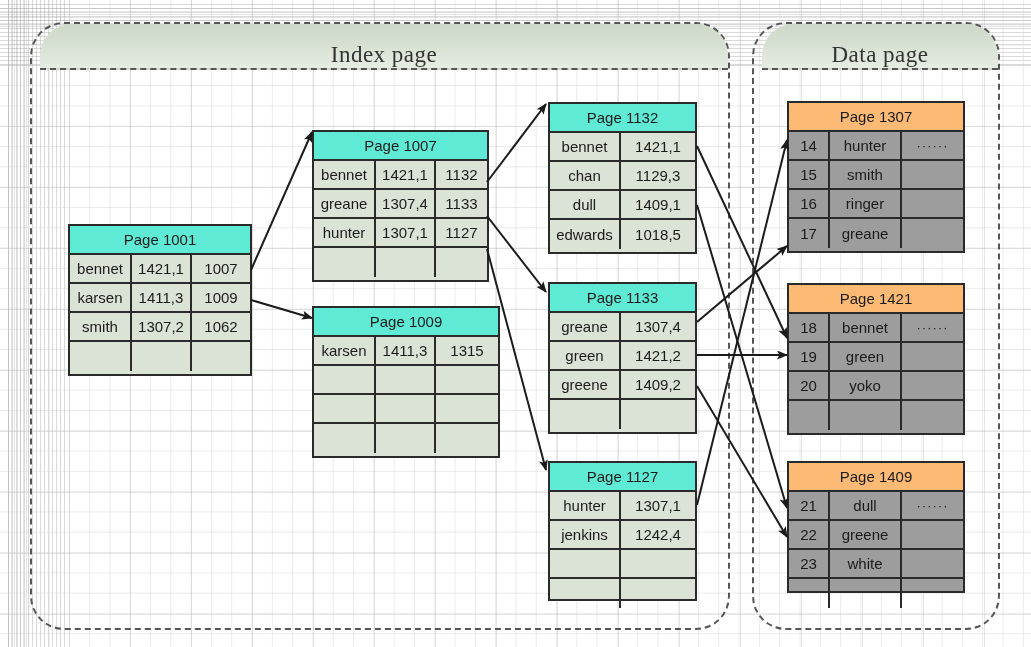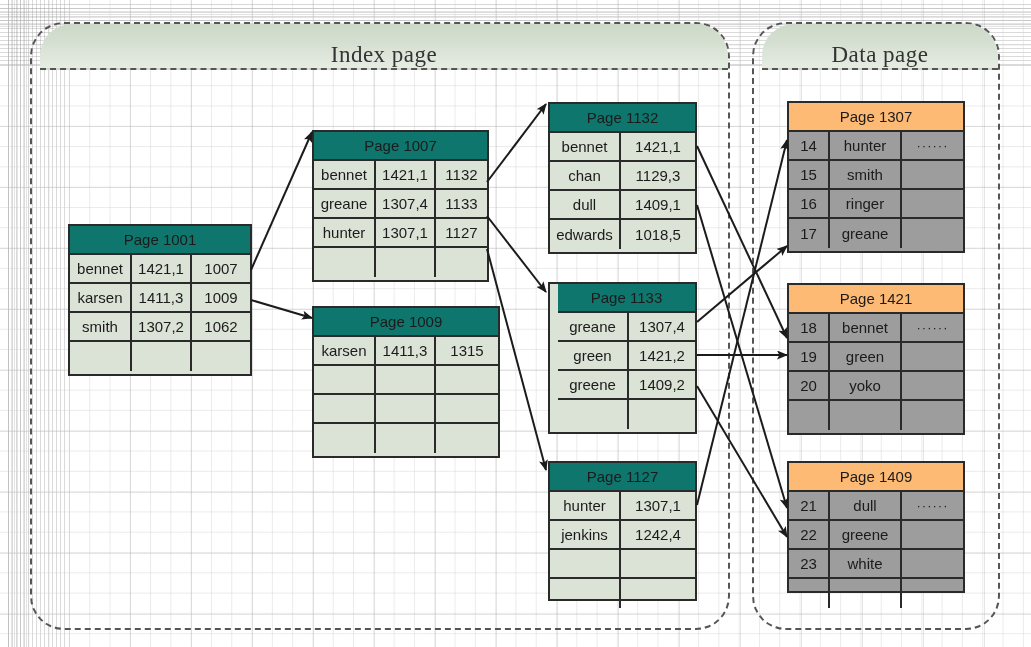--- a/index.html
+++ b/index.html
@@ -68,21 +68,21 @@
     z-index:5;
     background:#dbe2d6;
   }
   .node.data{background:#9d9d9d;}
   .node .title{
     display:flex;align-items:center;justify-content:center;
     height:29px;
     border-bottom:2px solid #2a2a2a;
     font-size:15px;color:#1b1b1b;
     box-sizing:border-box;
-    background:#0f766e;
+    background:#5eead4;
   }
   .node.data .title{background:#fdba74;}
   .row{
     display:flex;
     height:29px;
     box-sizing:border-box;
     border-bottom:2px solid #2a2a2a;
   }
   .row:last-child{border-bottom:none;}
   .cell{
@@ -246,21 +246,21 @@
     <div class="row">
       <div class="cell">dull</div>
       <div class="cell">1409,1</div>
     </div>
     <div class="row">
       <div class="cell">edwards</div>
       <div class="cell">1018,5</div>
     </div>
   </div>
 
-  <div class="node c2" style="left:548px;top:282px;width:149px;height:152px;padding-left:8px;">
+  <div class="node c2" style="left:548px;top:282px;width:149px;height:152px;">
     <div class="title">Page 1133</div>
     <div class="row">
       <div class="cell">greane</div>
       <div class="cell">1307,4</div>
     </div>
     <div class="row">
       <div class="cell">green</div>
       <div class="cell">1421,2</div>
     </div>
     <div class="row">

